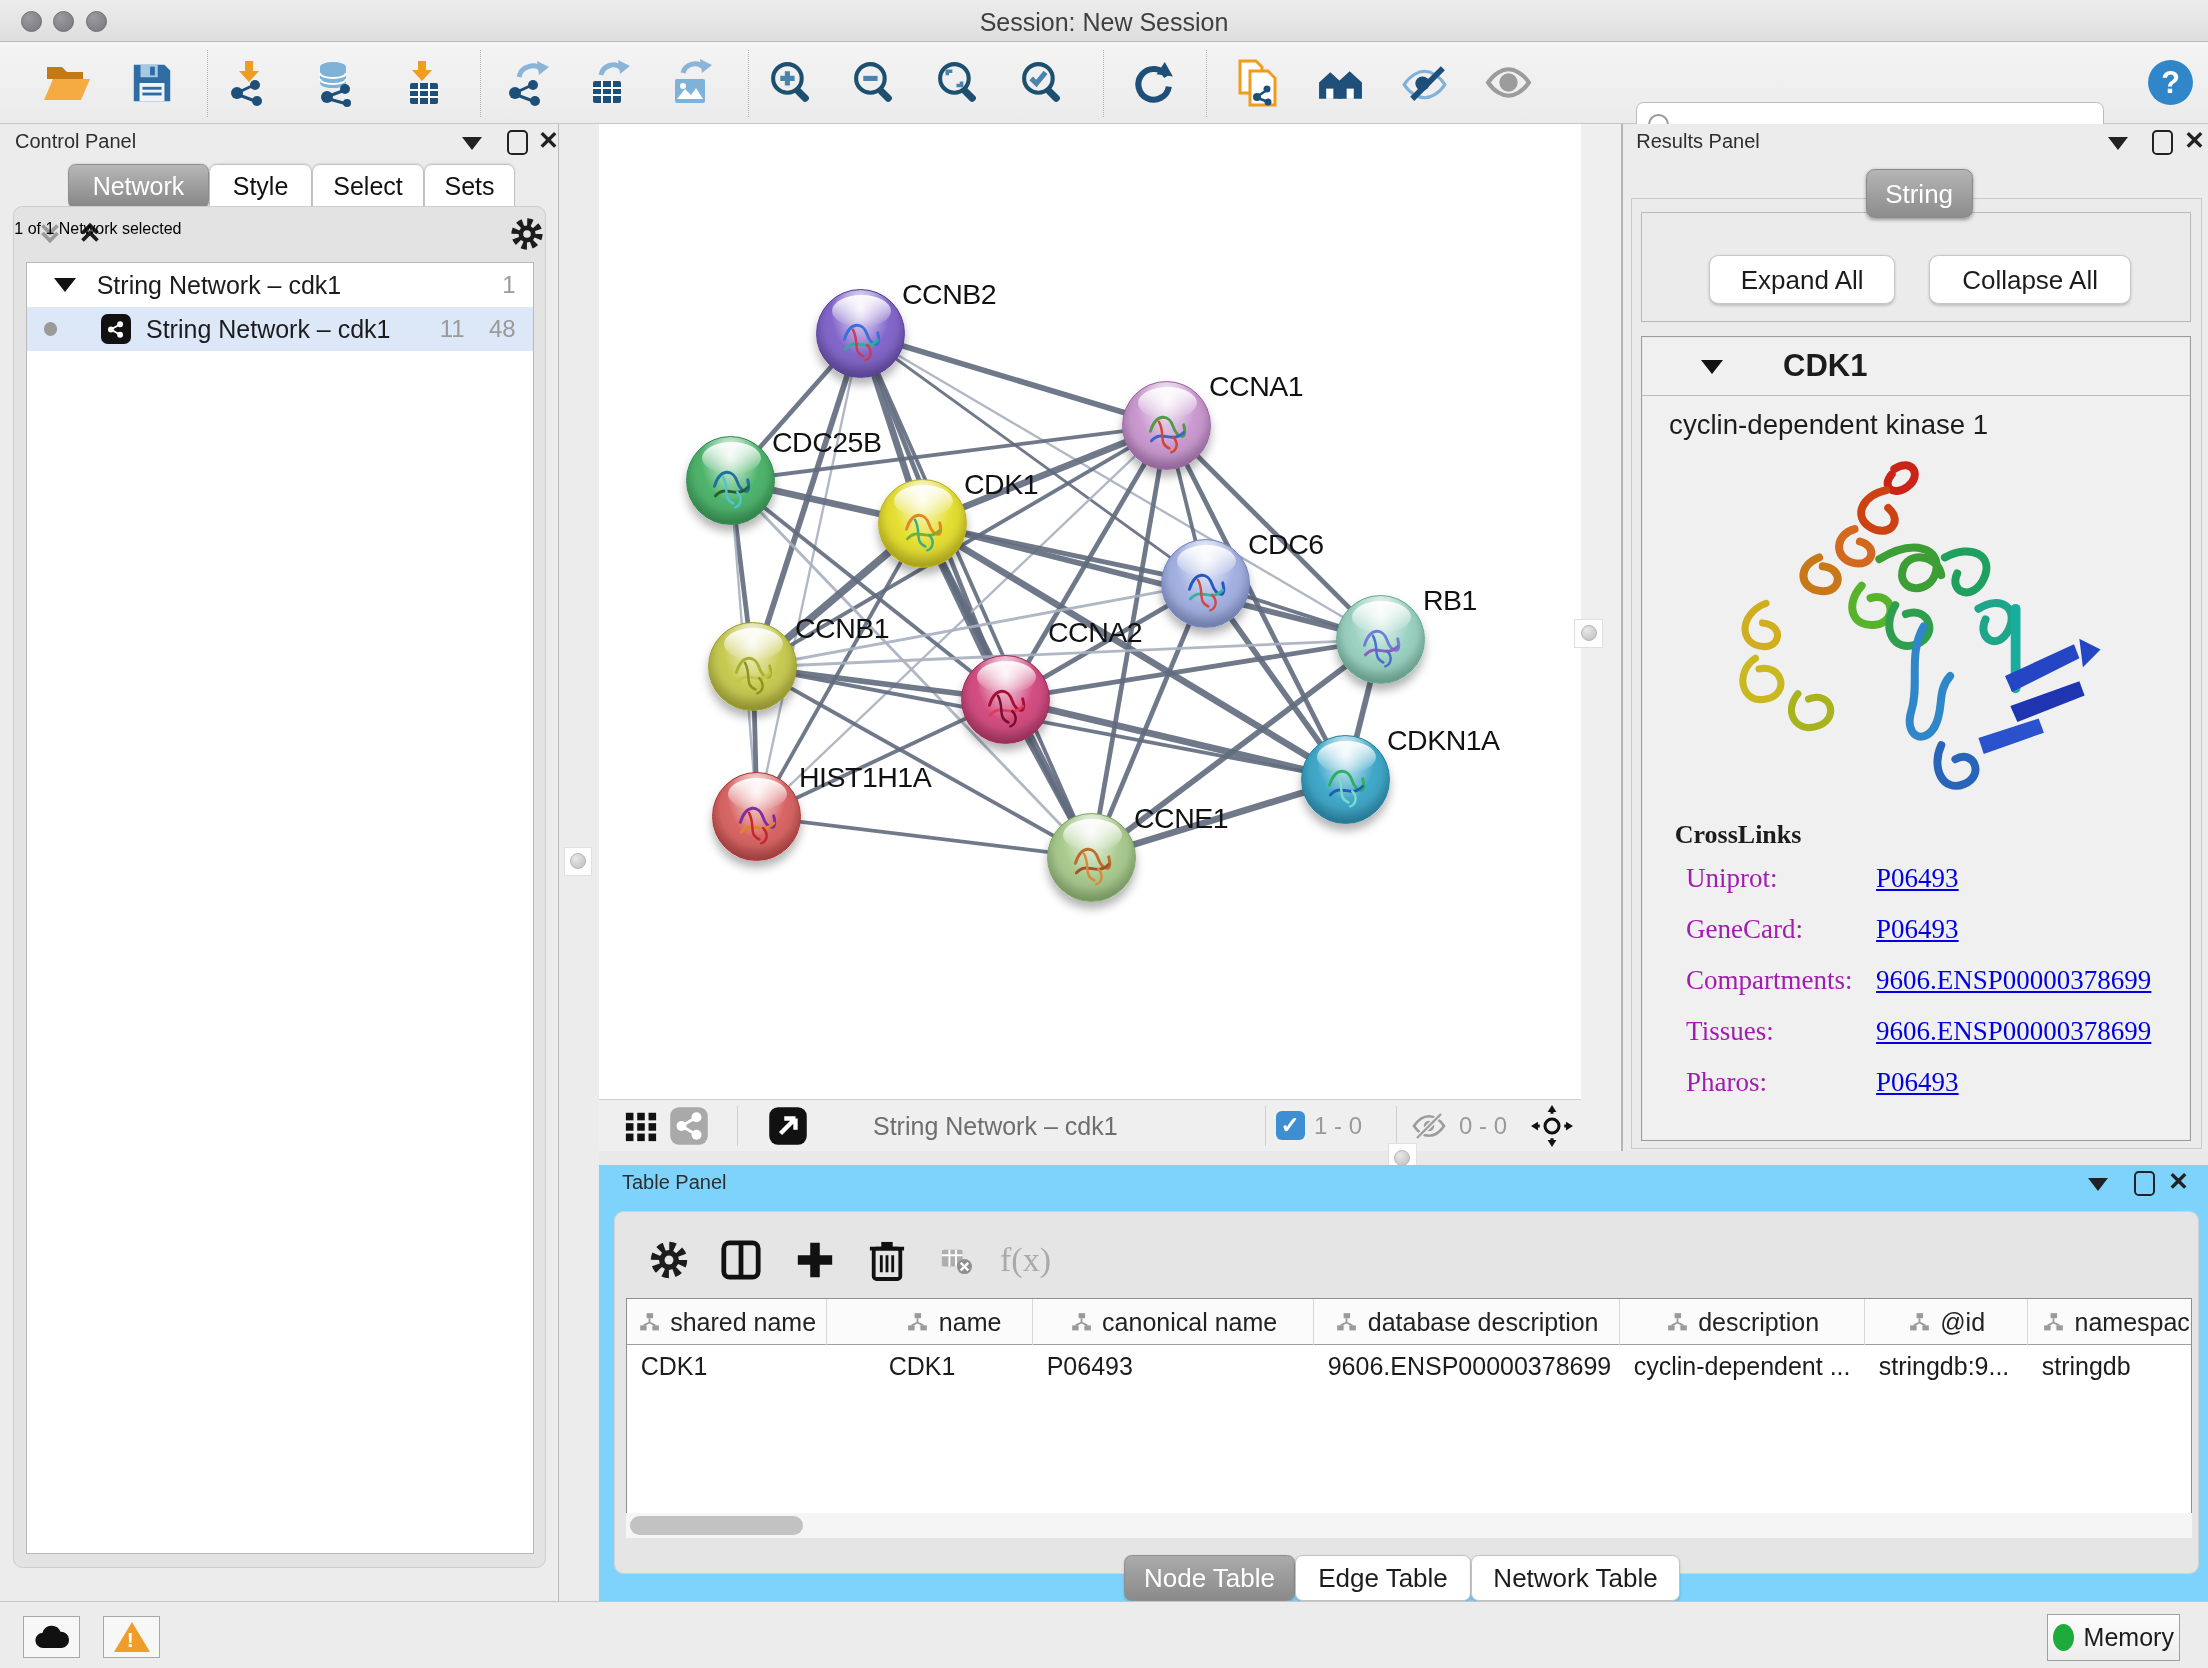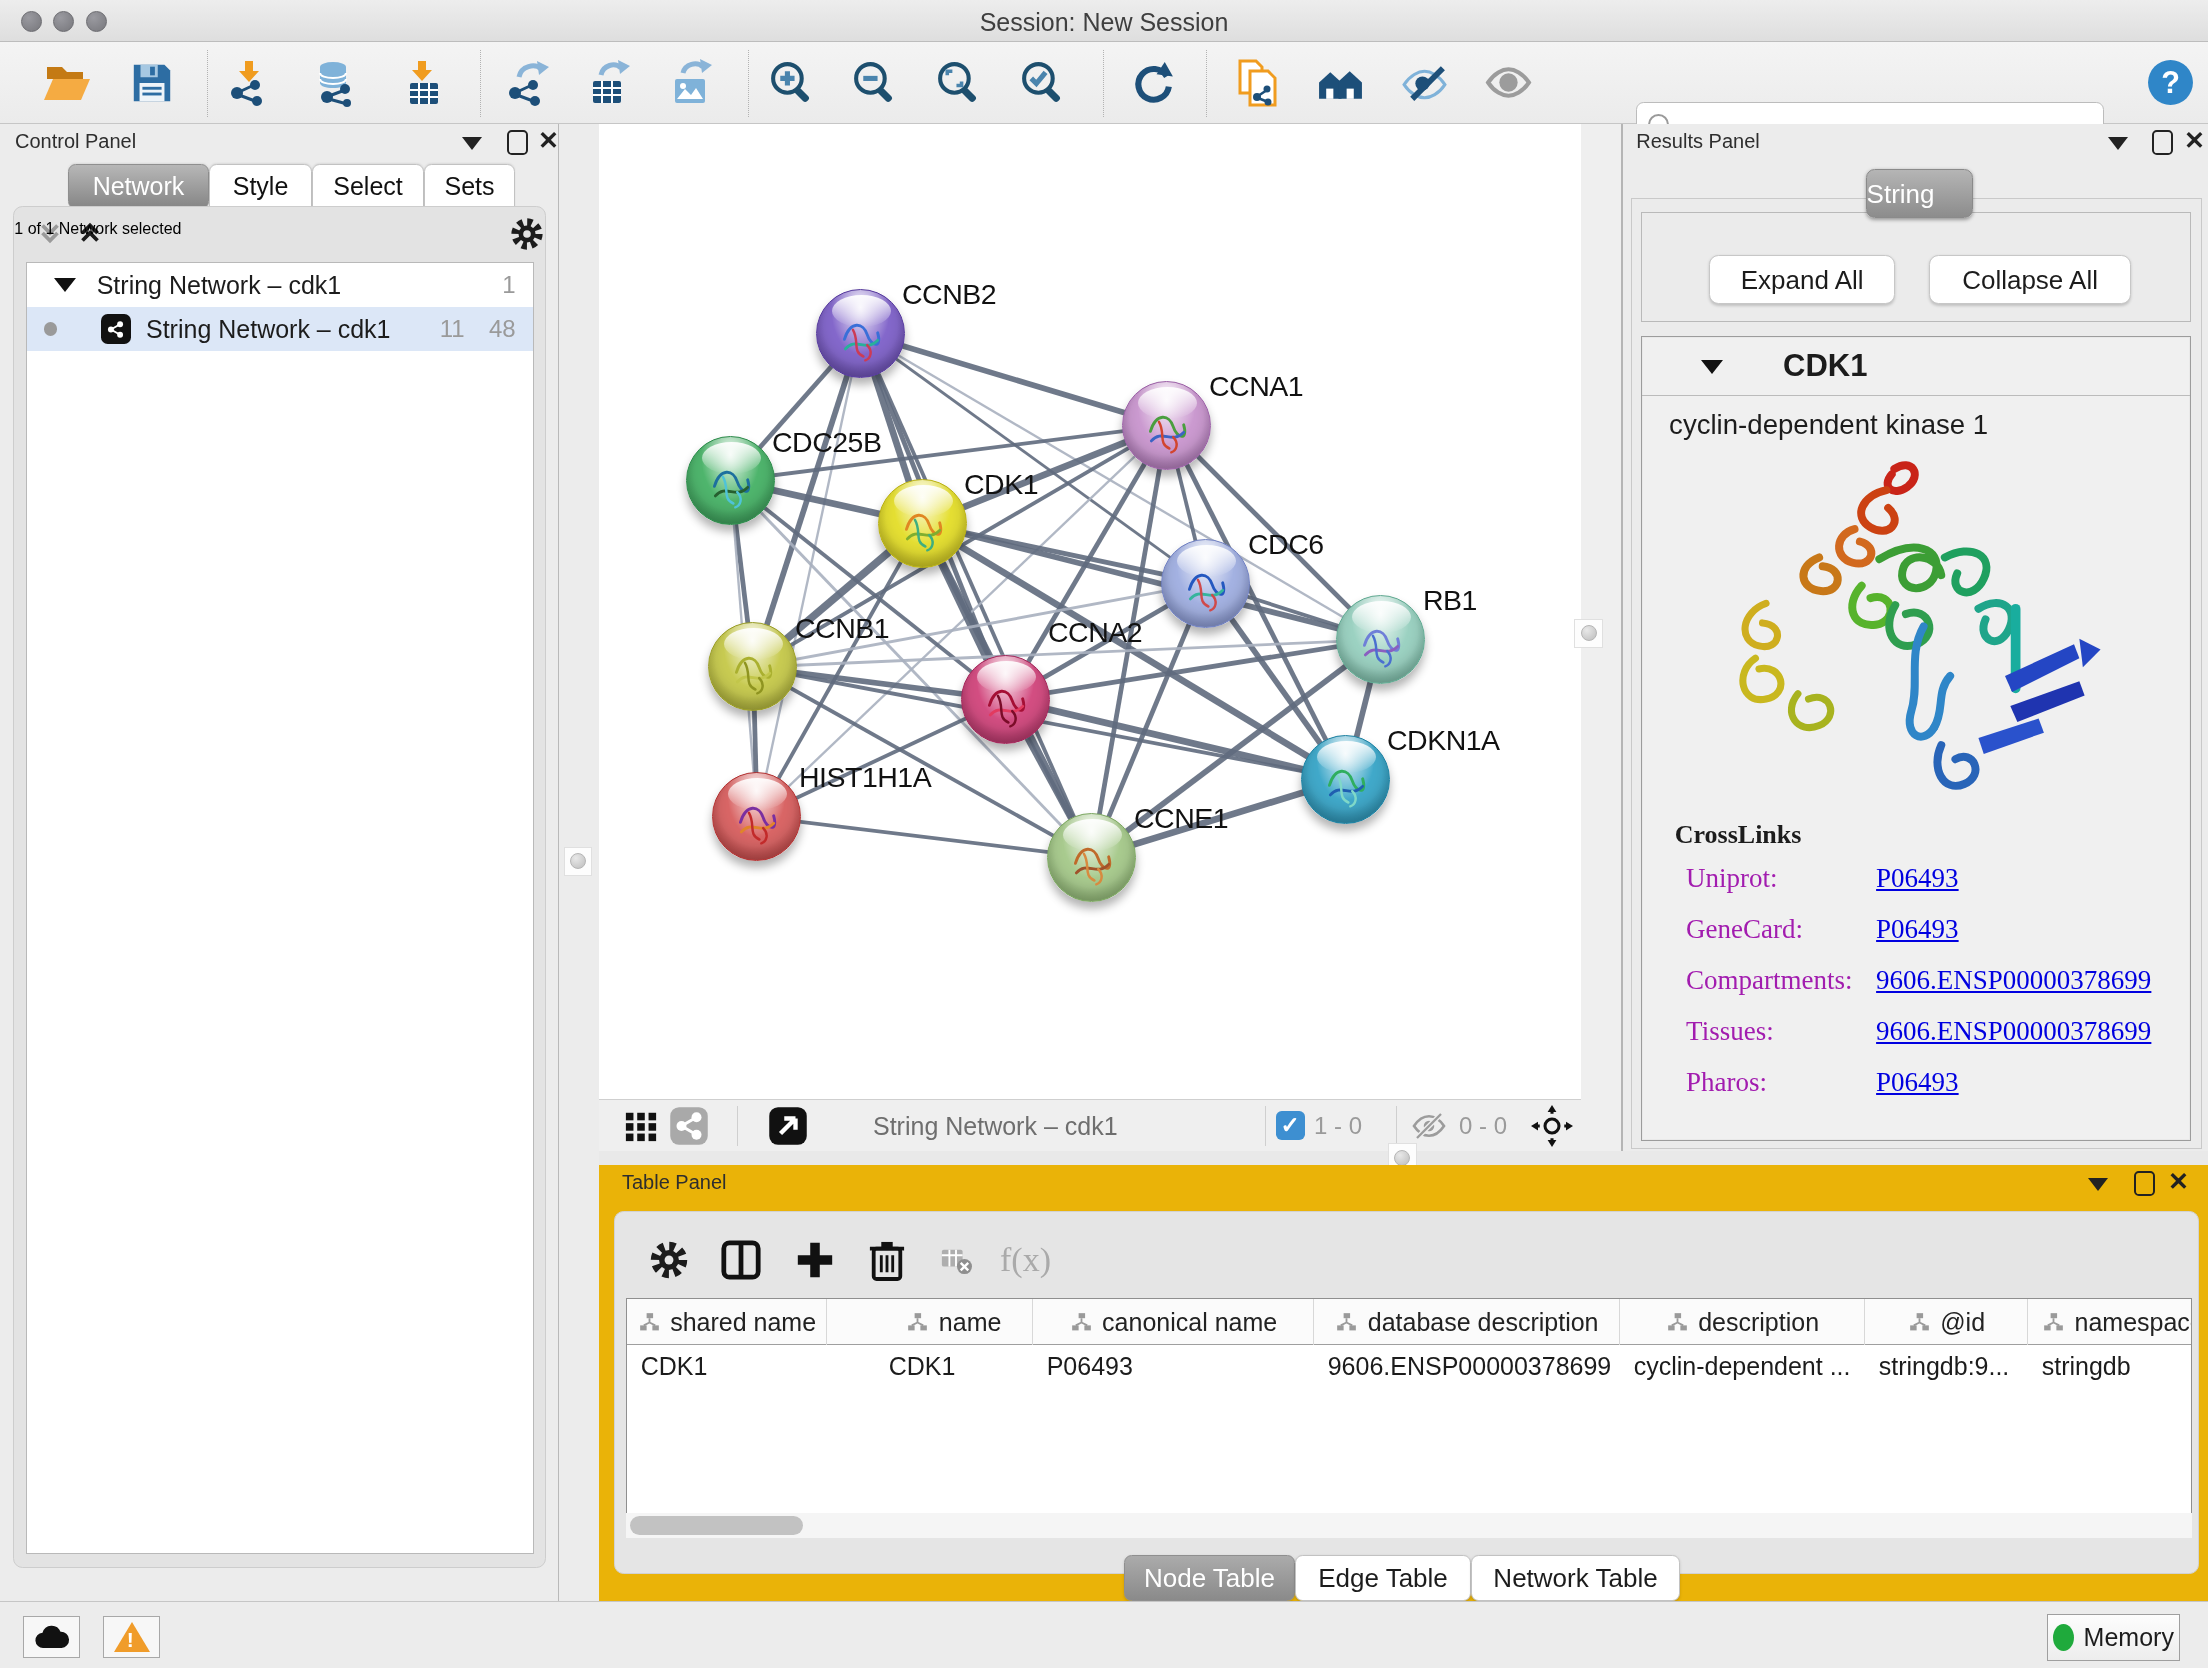--- a/index.html
+++ b/index.html
@@ -89,21 +89,21 @@
     color:#fff; font-size:23px; font-weight:bold; text-align:center; line-height:28.5px; top:11.4px; }
 
   
   #gutter-right { left:1581px; top:124px; width:42px; height:1032px; background:#efefef;
     border-right:2.9px double #b5b5b5; }
   #results-panel { left:1623px; top:124px; width:586px; height:1032px; background:#ececec; }
   #rp-content { position:absolute; left:7.6px; top:74px; width:571px; height:951px;
     background:#ebebeb; border:1px solid #c9c9c9; }
   #string-tab { position:absolute; left:234px; top:-30px; width:107px; height:49px;
     background:linear-gradient(#b5b5b5,#8c8c8c); border:1px solid #8a8a8a; border-radius:8.6px;
-    color:#fff; font-size:26px; text-align:left; line-height:48px;
+    color:#fff; font-size:26px; text-align:center; line-height:48px;
     box-shadow:0 1.9px 3.8px rgba(0,0,0,.35); z-index:5; }
   #rp-buttons { position:absolute; left:9.5px; top:13.3px; width:550px; height:110px;
     border:1px solid #b9b9b9; }
   .rp-btn { position:absolute; top:42px; height:49px; background:#fff; border:1px solid #c7c7c7;
     border-radius:9.5px; font-size:26px; text-align:center; line-height:48px;
     box-shadow:0 1.9px 2.9px rgba(0,0,0,.18); }
   #cdk-card { position:absolute; left:9.5px; top:137px; width:550px; height:805px;
     border:1px solid #9c9c9c; outline:1px solid #e9e9e9; outline-offset:-2.9px; background:#f0f0f0; }
   #cdk-header { position:absolute; left:0; top:0; width:100%; height:59px;
     border-bottom:1px solid #bbb; }
@@ -111,21 +111,21 @@
   #cdk-desc { position:absolute; left:27px; top:72px; font-size:27.6px; }
   #crosslinks { position:absolute; left:44px; top:483px; width:495px;
     font-family:"Liberation Serif", serif; font-size:27px; }
   #crosslinks .cl-title { font-weight:bold; font-size:26px; margin-bottom:13.3px; margin-left:-11.4px; }
   .cl-row { display:flex; margin-bottom:20px; }
   .cl-label { width:190px; color:#a21caf; }
   .cl-link { color:#0000e0; text-decoration:underline; }
 
   
   #hdivider { left:599px; top:1151px; width:1609px; height:14.3px; background:#e9e9e9; }
-  #table-panel { left:599px; top:1165px; width:1609px; height:436px; background:#eab308; }
+  #table-panel { left:599px; top:1165px; width:1609px; height:436px; background:#7dd3fc; }
   #tp-inner { position:absolute; left:15px; top:46px; width:1585px; height:363px;
     background:#e5e5e5; border:1px solid #d2d2d2; border-radius:9.5px; }
   .tpi { position:absolute; top:21px; width:53px; height:53px; display:flex;
     align-items:center; justify-content:center; }
   #data-table { position:absolute; left:11.4px; top:86px; width:1566px; height:238px;
     background:#fff; border:1.9px solid #8f8f8f; overflow:hidden; }
   #thead-row { position:absolute; left:0; top:0; height:46px; width:1712px;
     background:#fbfbfb; border-bottom:1.9px solid #9f9f9f; }
   .th { position:absolute; top:0; height:46px; display:flex; align-items:center;
     justify-content:center; gap:9.5px; font-size:25px; color:#222;

